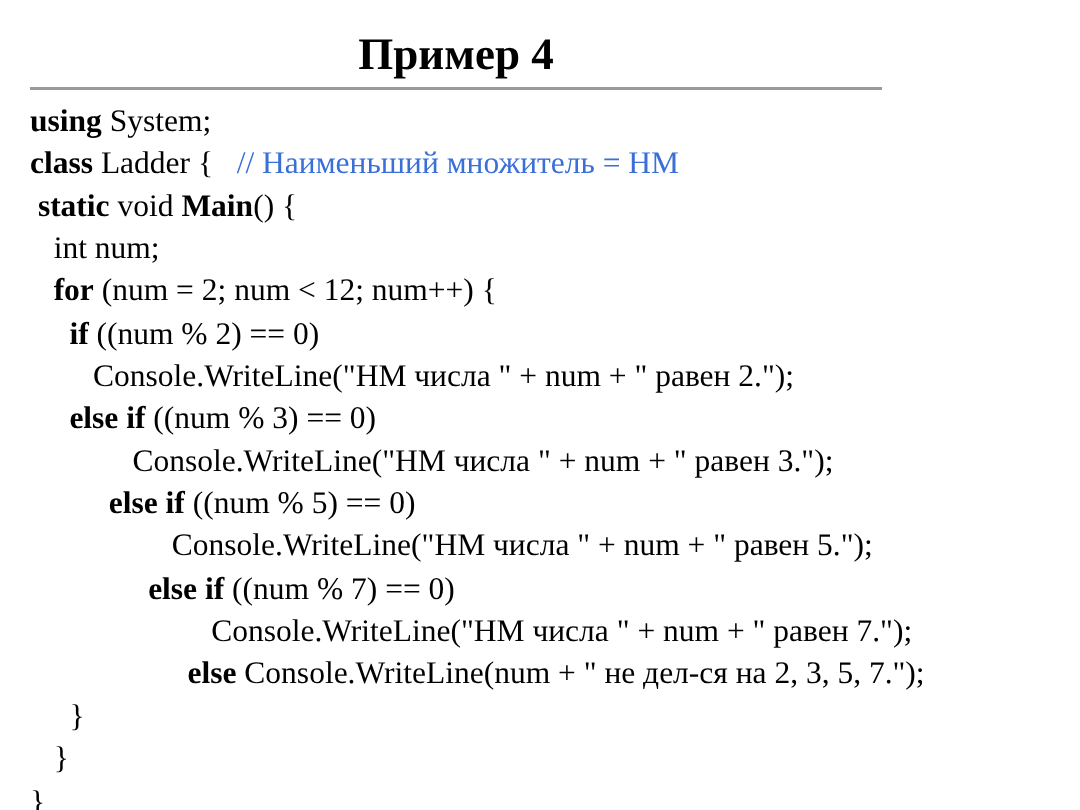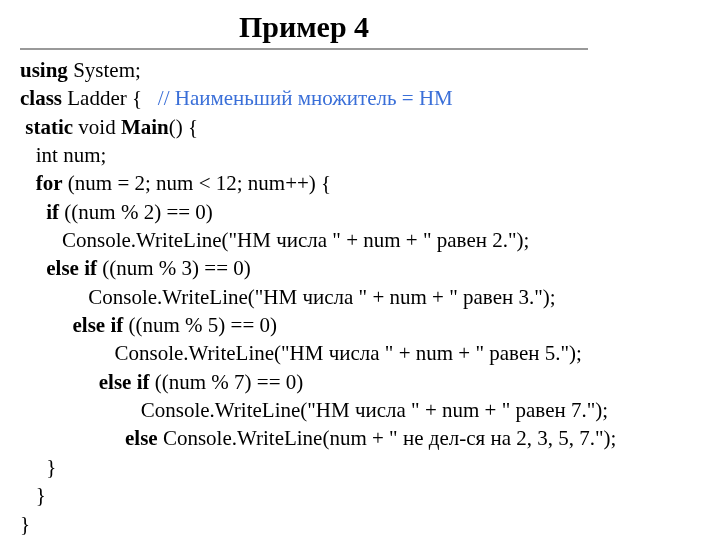--- a/index.html
+++ b/index.html
@@ -8,21 +8,21 @@
     width: 720px;
     height: 540px;
     background: #ffffff;
     font-family: "Times New Roman", Times, serif;
     color: #000;
   }
   .slide {
     box-sizing: border-box;
     width: 608px;
     height: 540px;
-    padding: 10px 20px 10px 20px;
+    padding: 20px 20px 10px 20px;
   }
   .title {
     text-align: center;
     font-size: 30px;
     font-weight: bold;
     margin: 0 0 4px 0;
   }
   .hr {
     border: 0;
     border-top: 2px solid #999;

